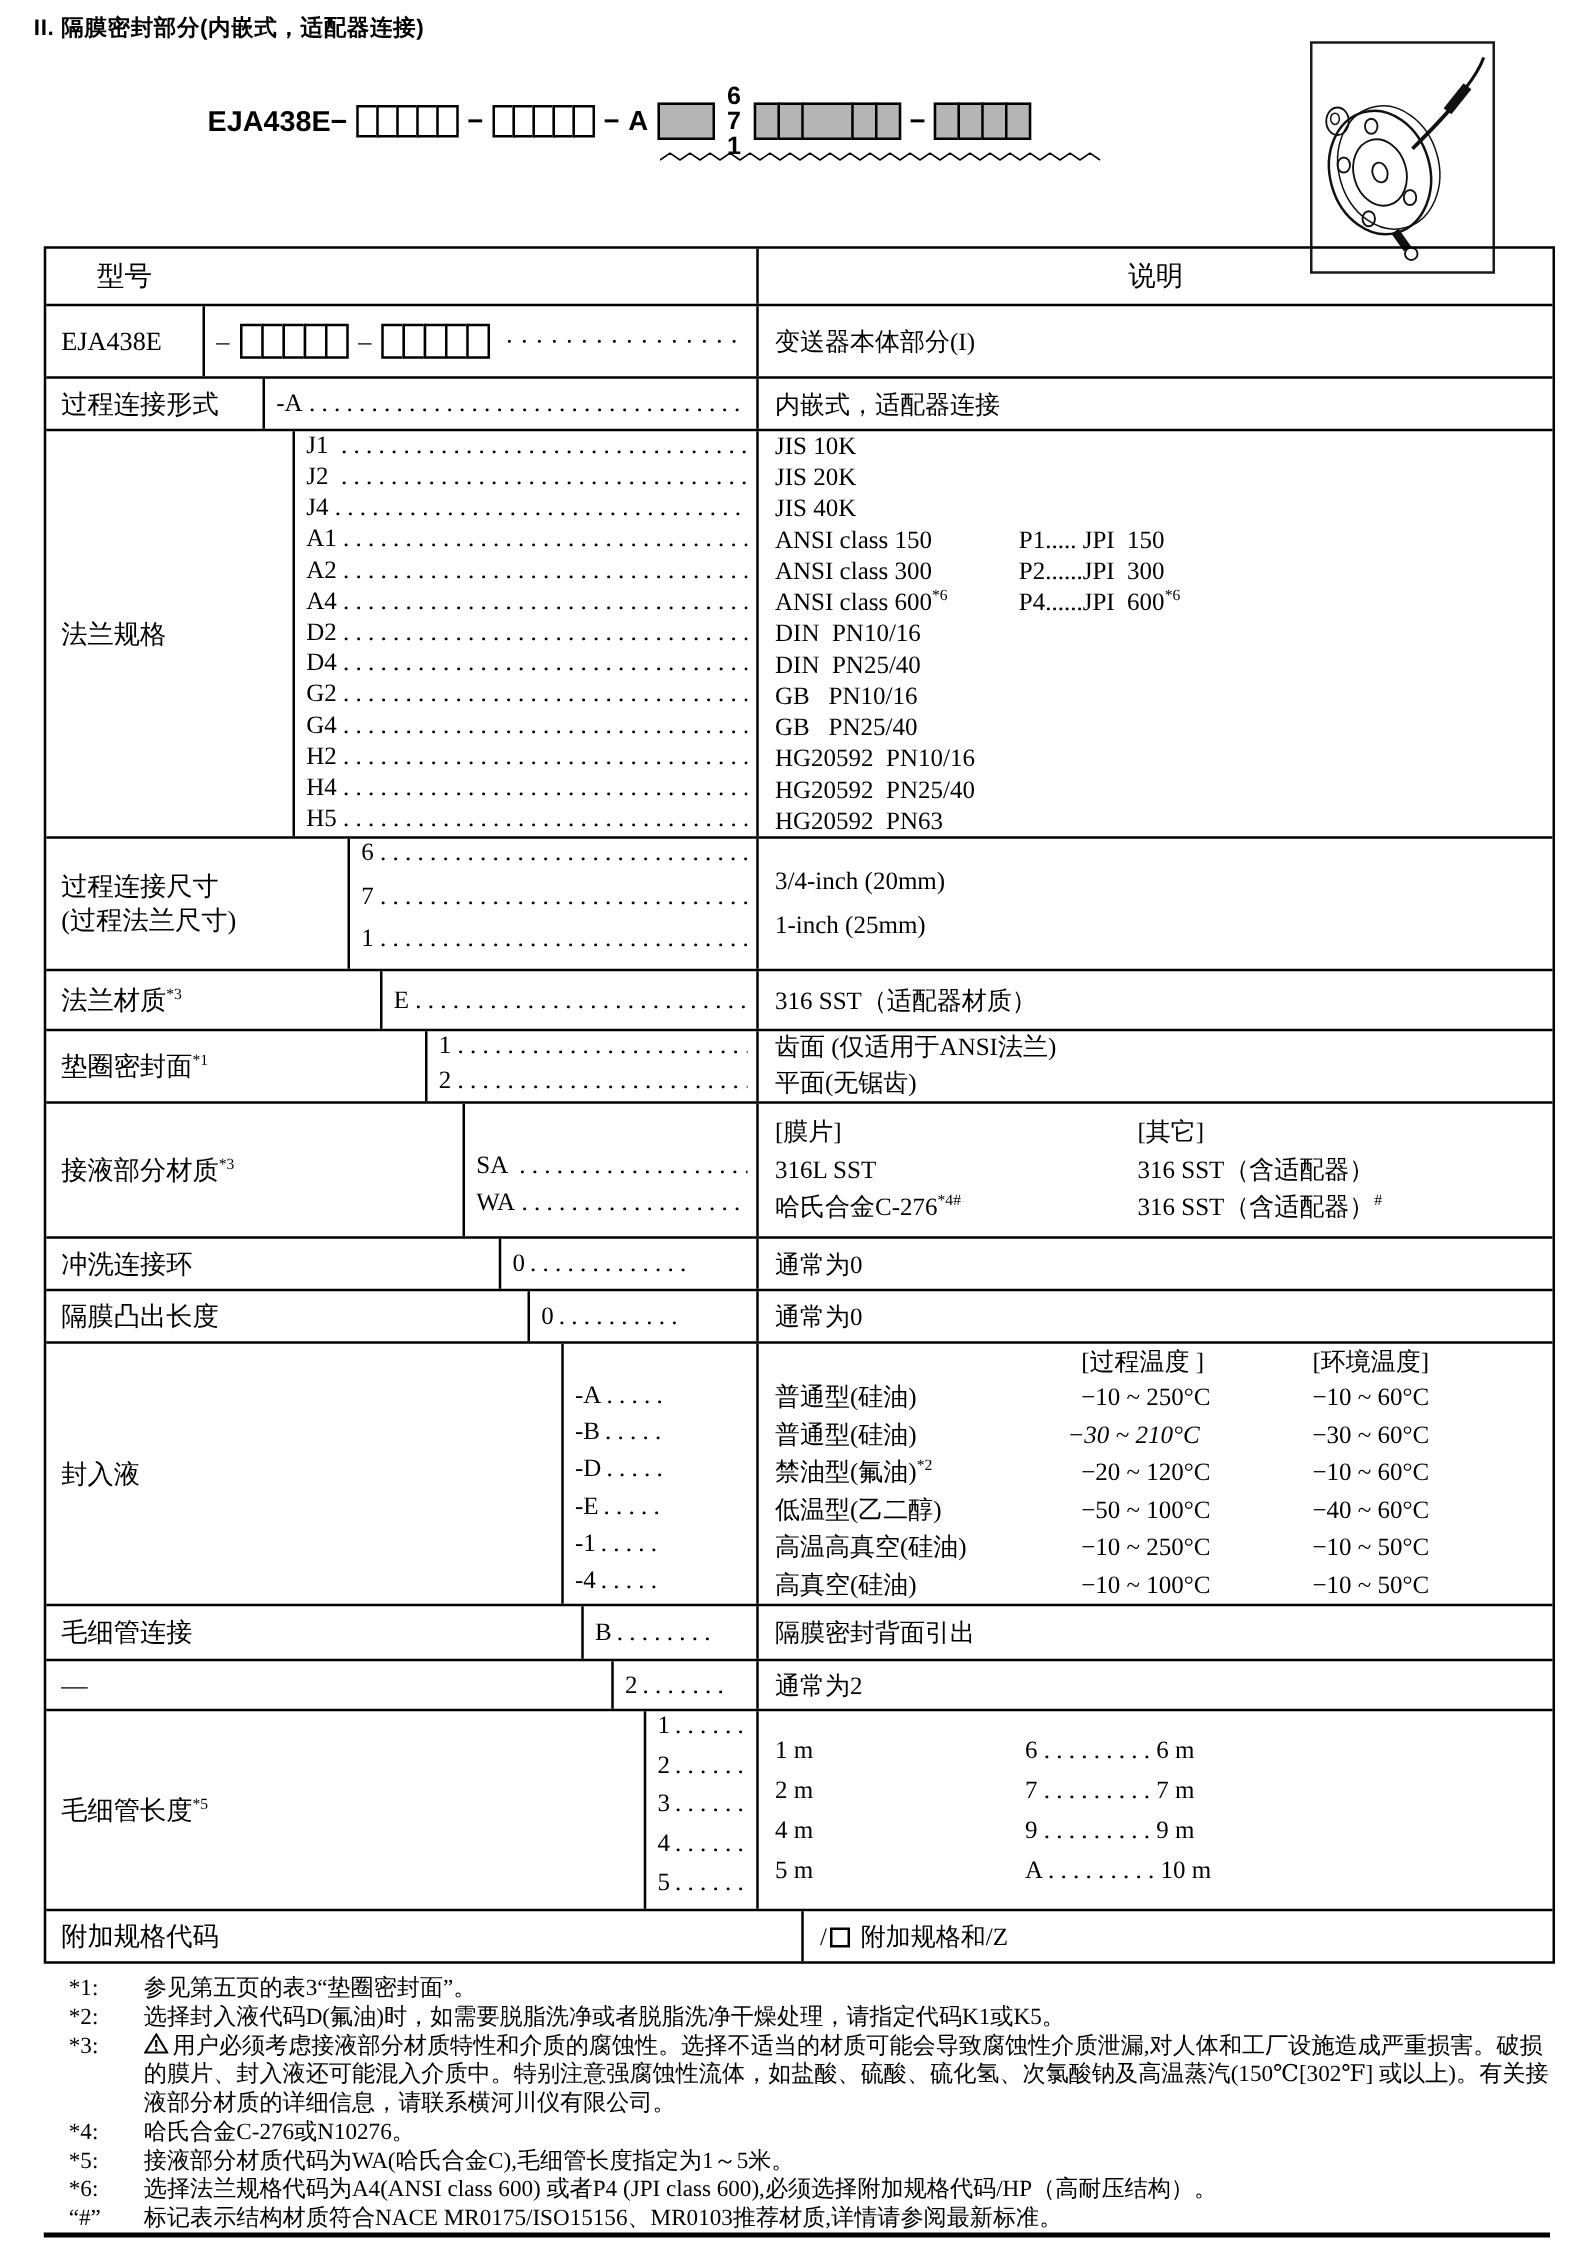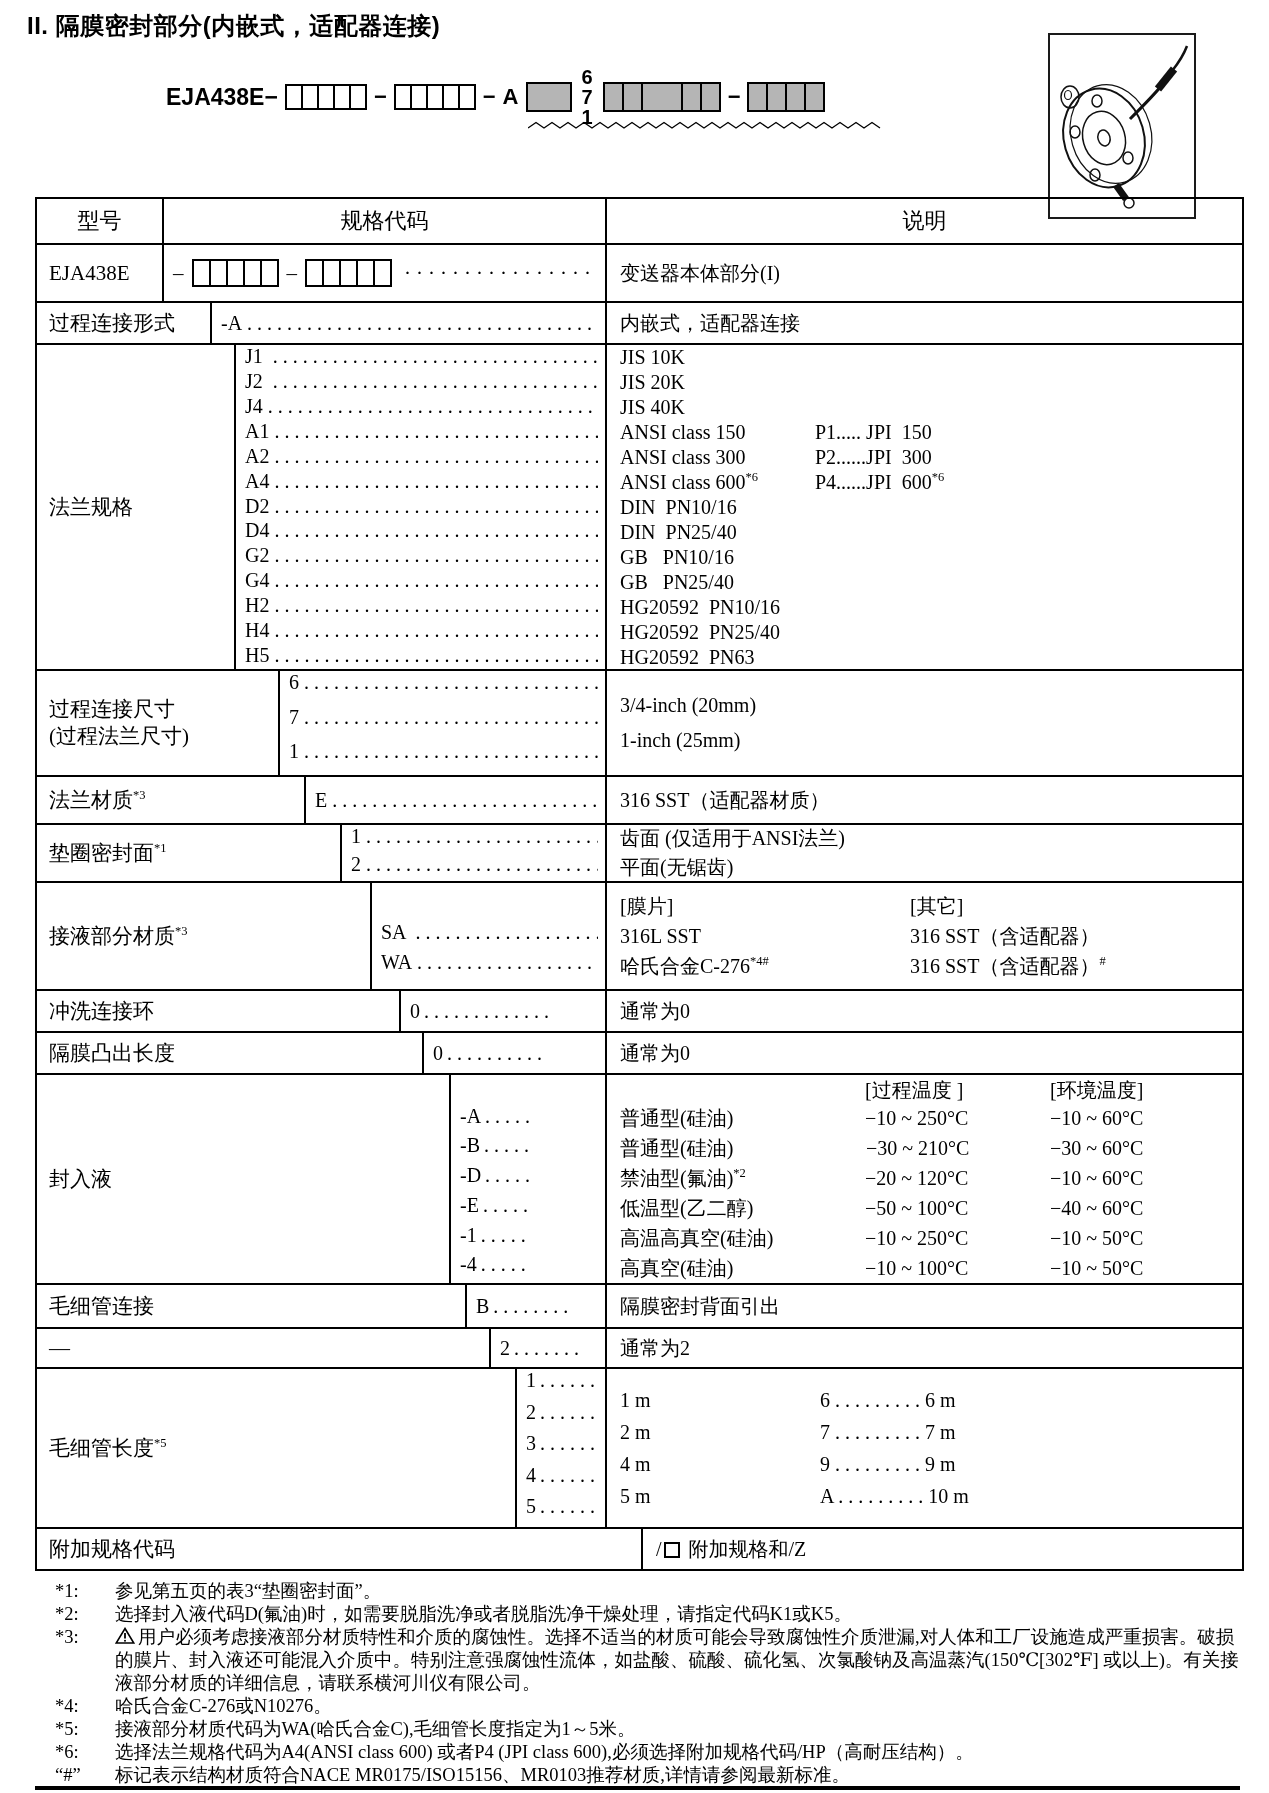--- a/index.html
+++ b/index.html
@@ -1,19 +1,19 @@
 <!DOCTYPE html>
 <html><head>
 <meta charset="utf-8">
 <style>
   html,body{margin:0;padding:0}
   body{width:1269px;height:1793px;position:relative;background:#fff;color:#000;
        font-family:"Liberation Serif","DejaVu Serif",serif;overflow:hidden}
   .title{position:absolute;left:27px;top:10px;font-family:"Liberation Sans","DejaVu Sans",sans-serif;
-         font-weight:bold;font-size:24px;letter-spacing:.5px}
+         font-weight:bold;font-size:18px;letter-spacing:.5px}
   
   .code-line{position:absolute;left:166px;top:70px;height:54px;display:flex;align-items:center;gap:7px}
   .mc-label{font-family:"Liberation Sans","DejaVu Sans",sans-serif;font-weight:bold;font-size:23px}
   .mc-dash{font-family:"Liberation Sans","DejaVu Sans",sans-serif;font-weight:bold;font-size:22px}
   .boxgrp{display:flex}
   .bx{width:18px;height:26px;border:2px solid #000;background:#fff;box-sizing:border-box}
   .bx + .bx{margin-left:-2px}
   .bx.gray{height:30px}
   .stack{display:flex;flex-direction:column;align-items:flex-start;
          font-family:"Liberation Sans","DejaVu Sans",sans-serif;font-weight:bold;
@@ -122,21 +122,20 @@
         <path d="M122,36 C130,26 134,19 137,11" stroke-width="2.5"></path>
         <path d="M66,150 l10,14" stroke-width="7"></path>
         <ellipse cx="79" cy="168" rx="5" ry="5" stroke-width="1.5"></ellipse>
       </g>
     </svg>
   </div>
 
   <div class="spec-table" id="spec-table">
       <div class="trow thead">
         <div class="cell hcell" style="left: 0px; width: 125px;">型号</div>
-        <div class="cell hcell bl" style="left: 125px; width: 443px;">规格代码</div>
         <div class="cell hcell bl" style="left: 568px; width: 637px;">说明</div>
       </div>
       <div class="trow" style="height: 58px;">
         <div class="cell lab" style="left: 0px; width: 125px;">
           <div class="lline">EJA438E</div>
         </div>
         <div class="cell code bl" style="left: 125px; width: 443px;">
           <div class="mrowcode">
             <span>–</span>
             <span class="boxgrp">
@@ -382,21 +381,21 @@
             <span class="dots">.....</span>
           </div>
           <div class="cline" style="height: 30px;">
             <span class="ctext">-4</span>
             <span class="dots">.....</span>
           </div>
         </div>
         <div class="cell desc bl" style="left: 568px; width: 637px;">
           <div class="dline" style="height: 30px; line-height: 30px;"><span class="abs" style="left: 245px;">[过程温度 ]</span><span class="abs" style="left: 430px;">[环境温度]</span></div>
           <div class="dline" style="height: 30px; line-height: 30px;"><span>普通型(硅油)</span><span class="abs" style="left: 245px;">−10 ~ 250°C</span><span class="abs" style="left: 430px;">−10 ~ 60°C</span></div>
-          <div class="dline" style="height: 30px; line-height: 30px;"><span>普通型(硅油)</span><span class="abs" style="left: 246px;">−30 ~ 210°C</span><span class="abs" style="left: 430px;">−30 ~ 60°C</span></div>
+          <div class="dline" style="height: 30px; line-height: 30px;"><span>普通型(硅油)</span><span class="abs" style="left: 234px; font-style: italic;">−30 ~ 210°C</span><span class="abs" style="left: 430px;">−30 ~ 60°C</span></div>
           <div class="dline" style="height: 30px; line-height: 30px;"><span>禁油型(氟油)<sup>*2</sup></span><span class="abs" style="left: 245px;">−20 ~ 120°C</span><span class="abs" style="left: 430px;">−10 ~ 60°C</span></div>
           <div class="dline" style="height: 30px; line-height: 30px;"><span>低温型(乙二醇)</span><span class="abs" style="left: 245px;">−50 ~ 100°C</span><span class="abs" style="left: 430px;">−40 ~ 60°C</span></div>
           <div class="dline" style="height: 30px; line-height: 30px;"><span>高温高真空(硅油)</span><span class="abs" style="left: 245px;">−10 ~ 250°C</span><span class="abs" style="left: 430px;">−10 ~ 50°C</span></div>
           <div class="dline" style="height: 30px; line-height: 30px;"><span>高真空(硅油)</span><span class="abs" style="left: 245px;">−10 ~ 100°C</span><span class="abs" style="left: 430px;">−10 ~ 50°C</span></div>
         </div>
       </div>
       <div class="trow" style="height: 44px;">
         <div class="cell lab" style="left: 0px; width: 428px;">
           <div class="lline">毛细管连接</div>
         </div>

